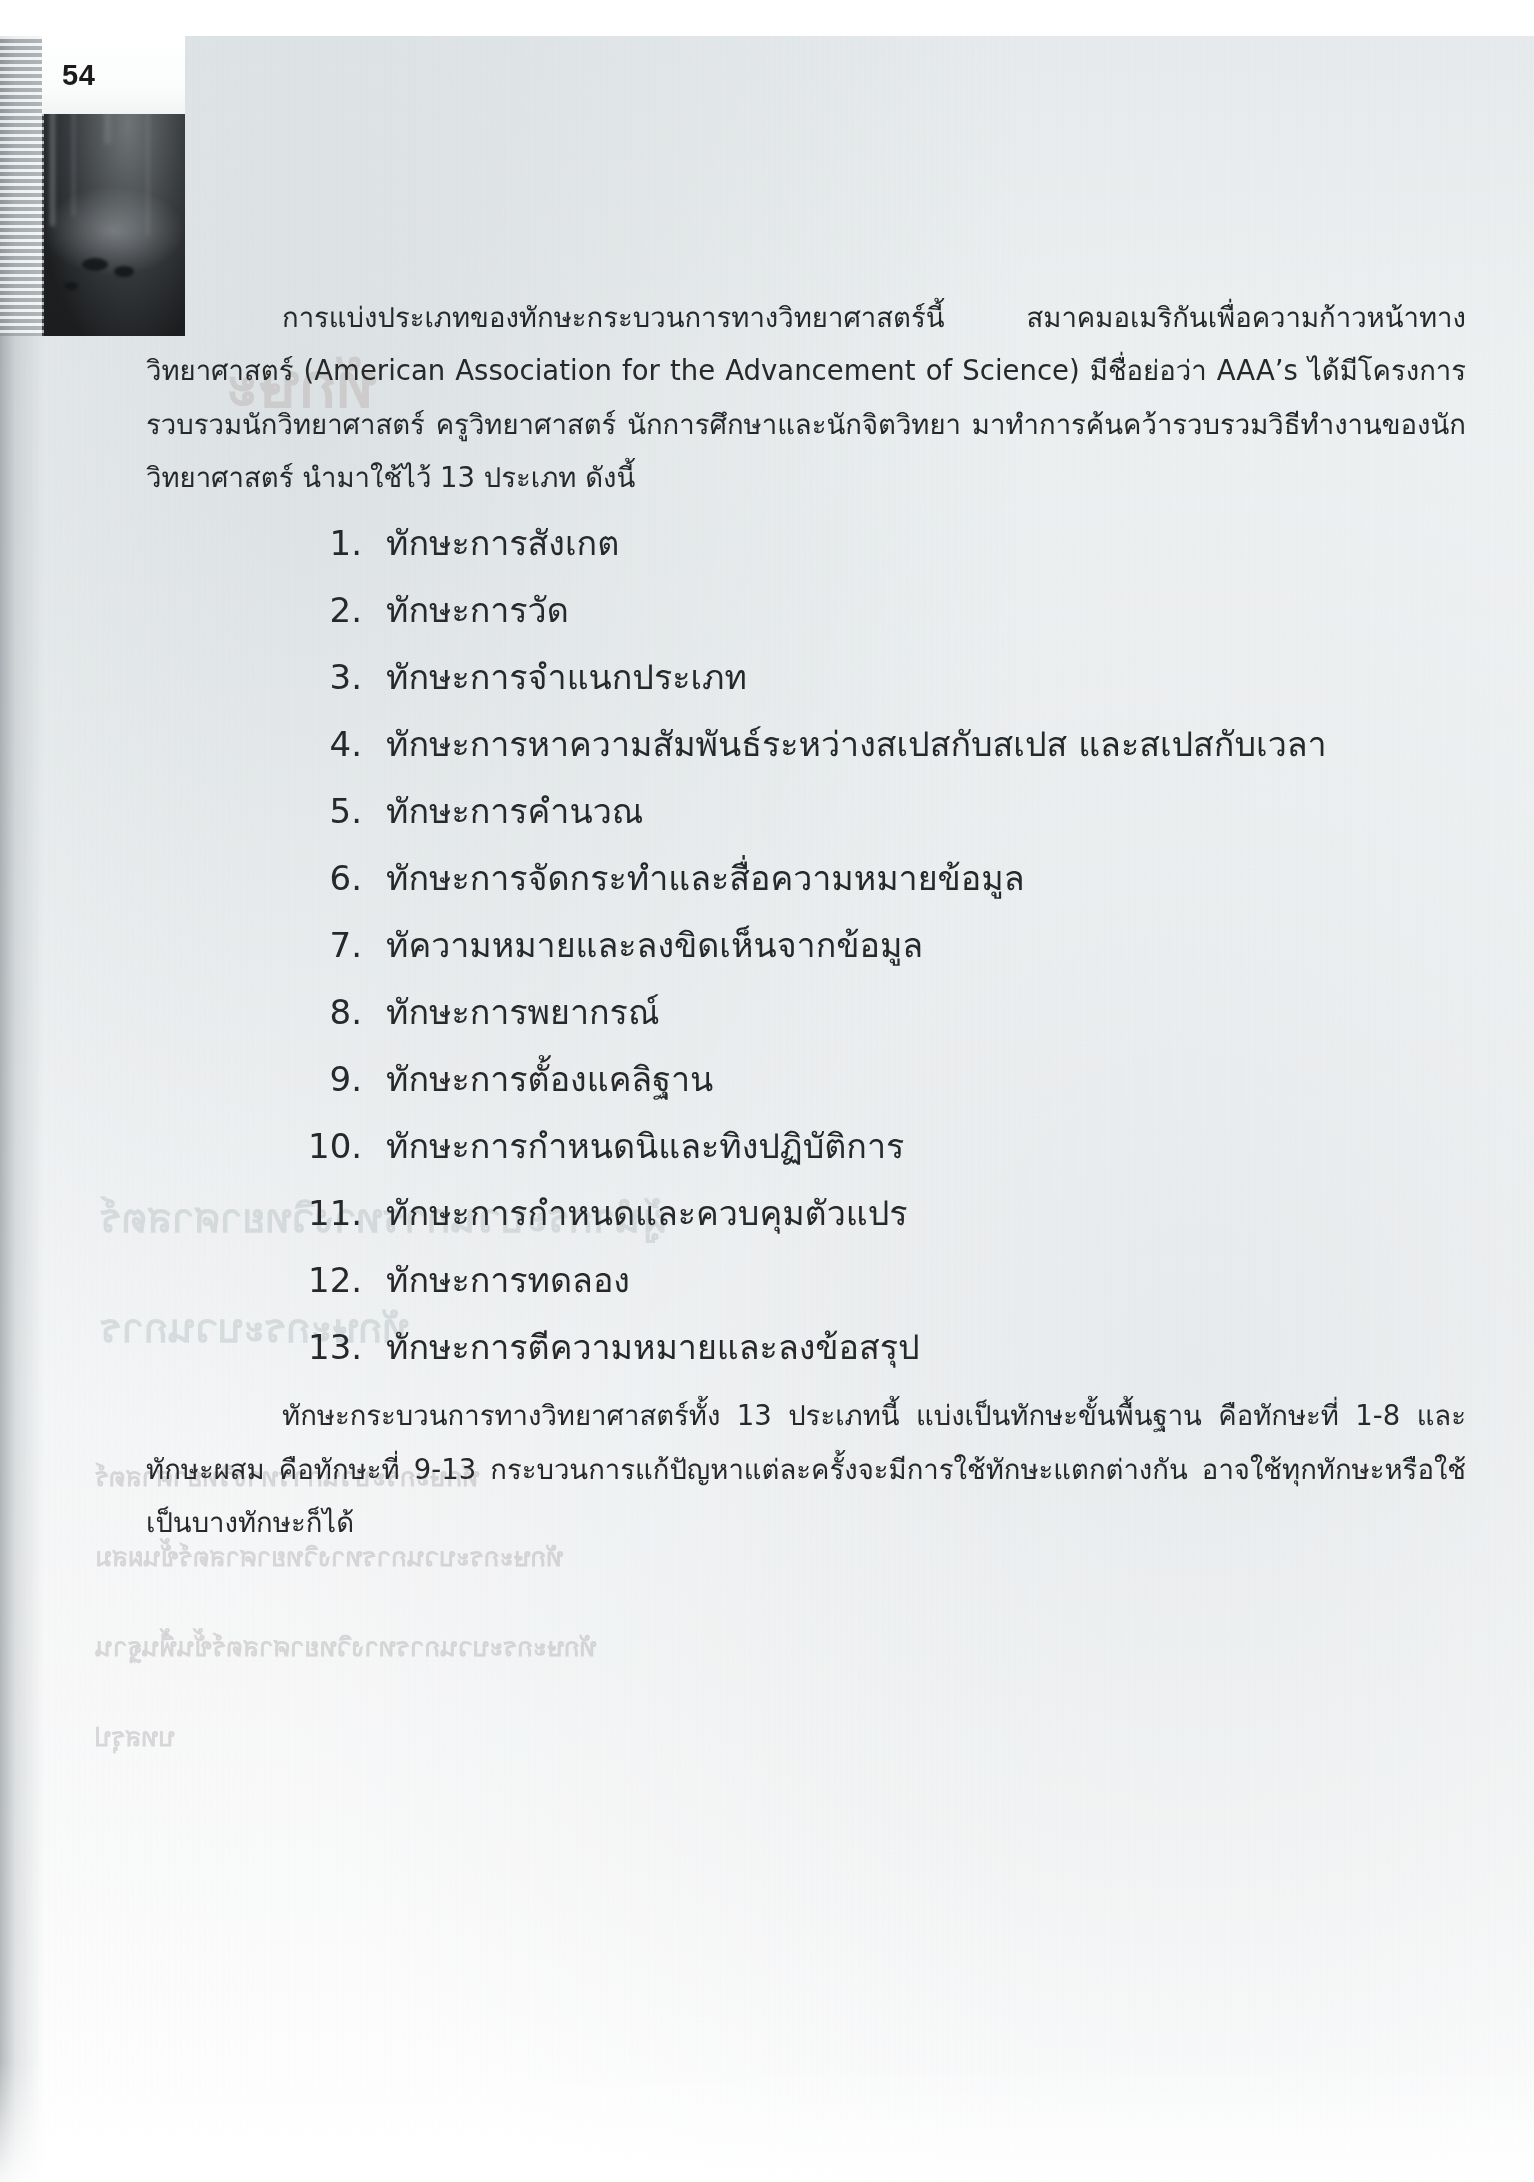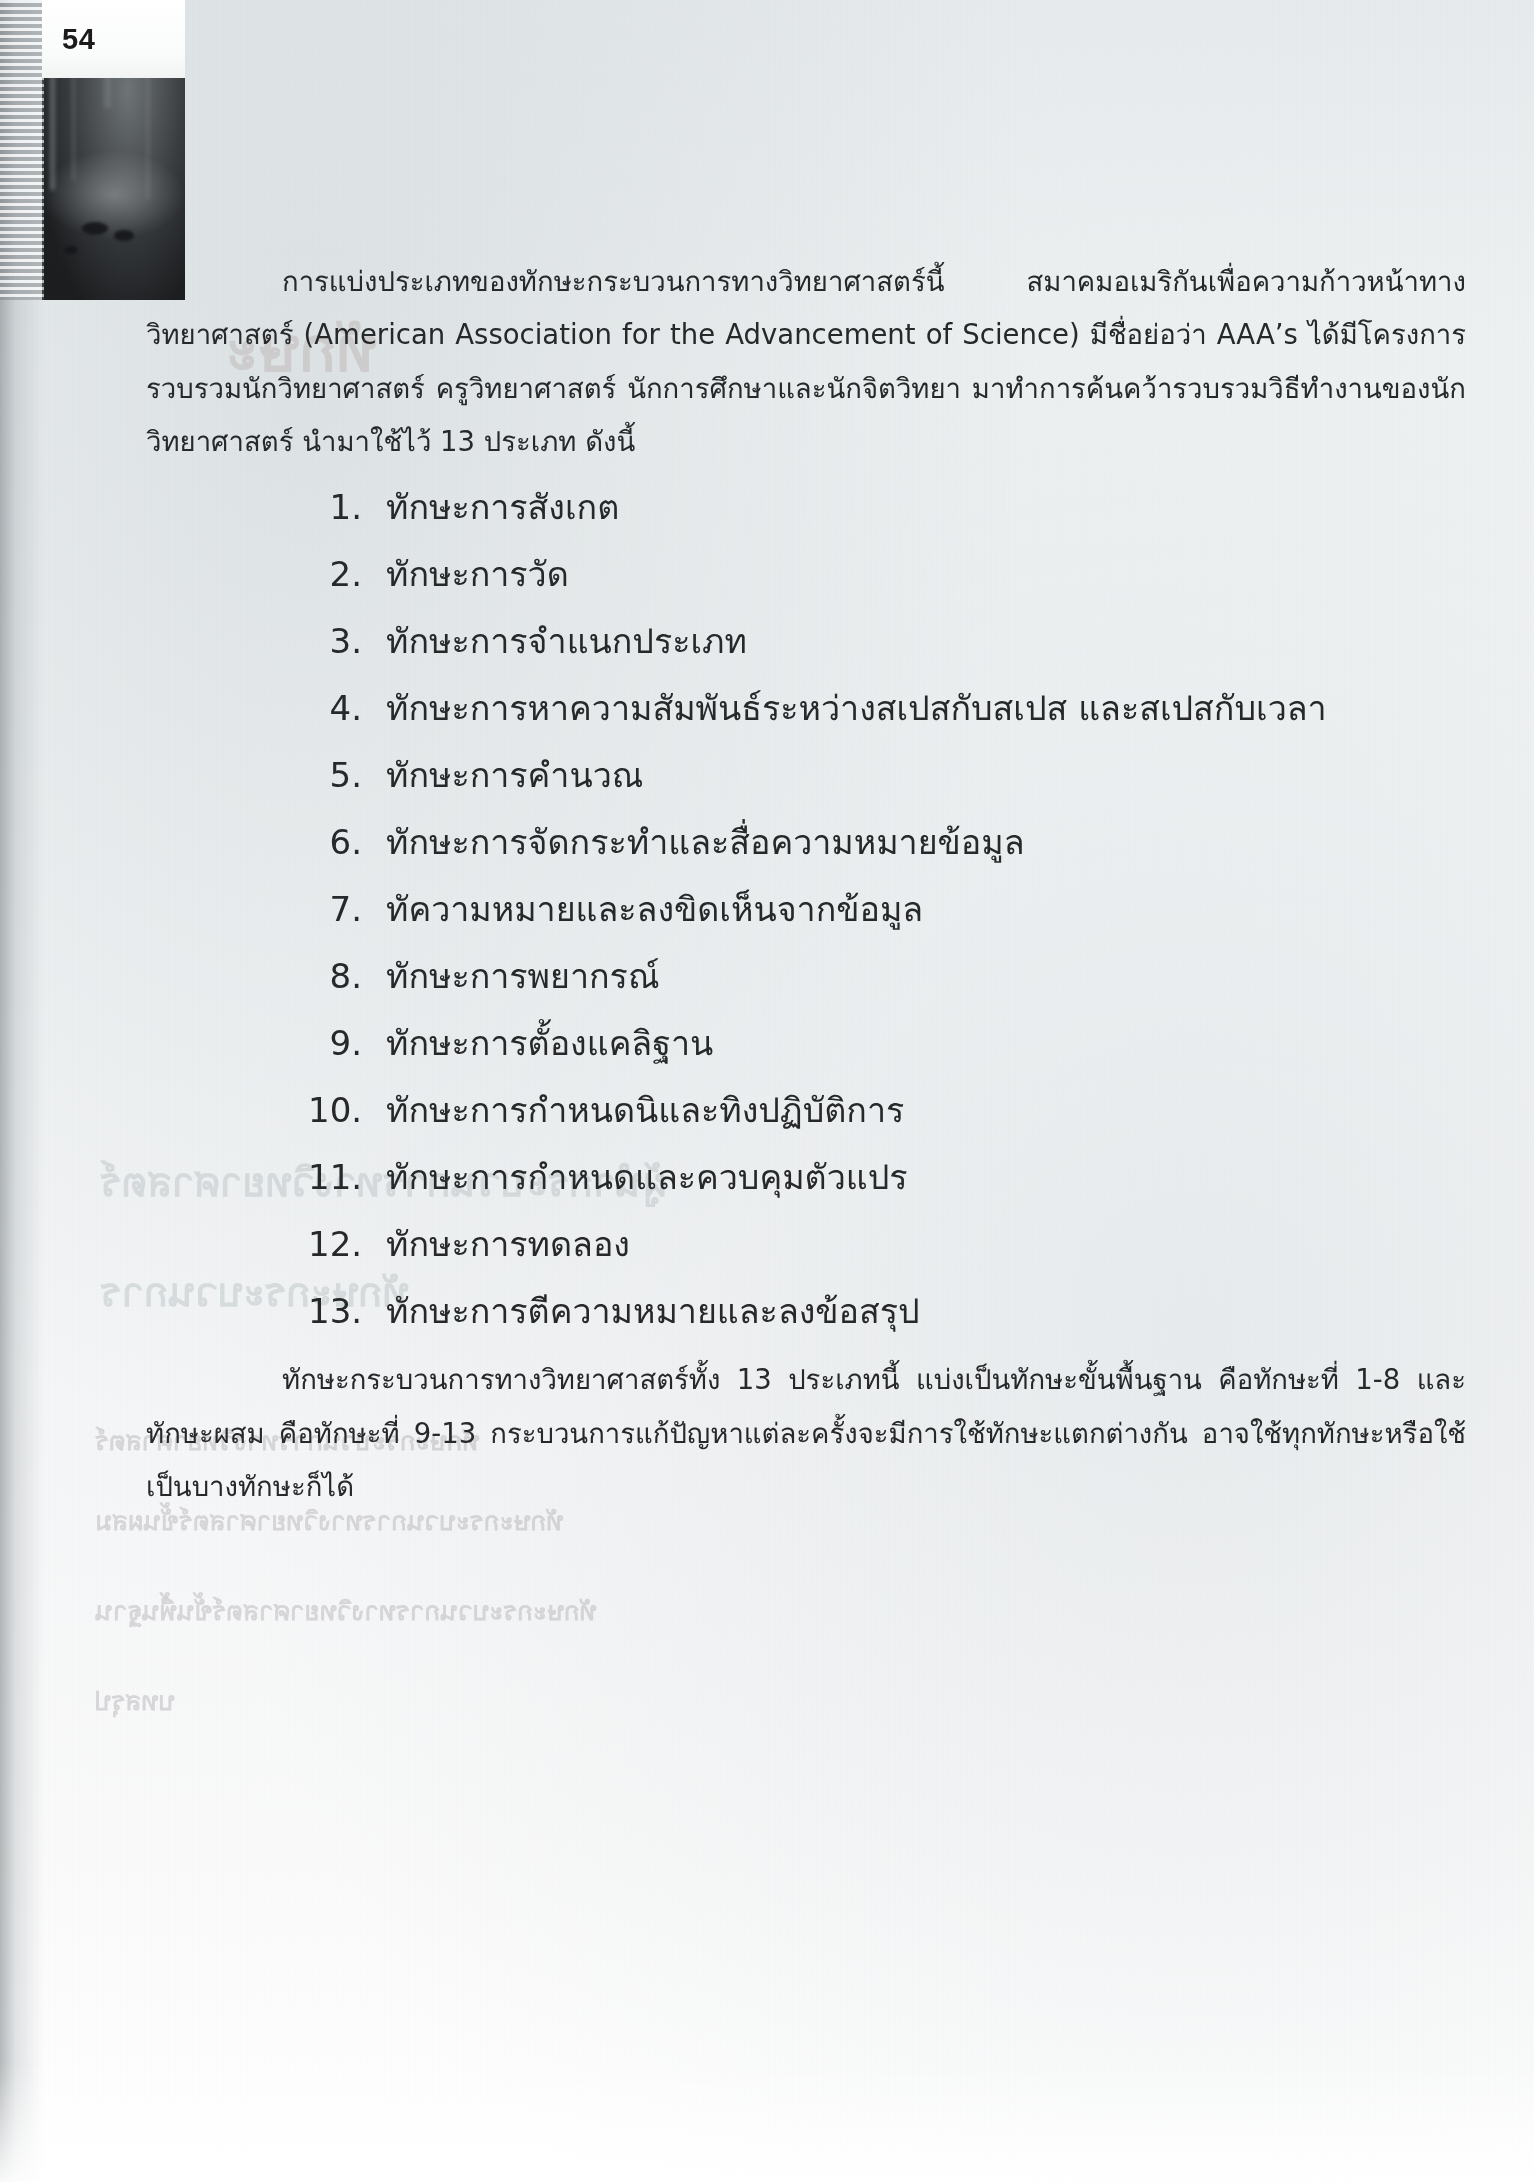--- a/index.html
+++ b/index.html
@@ -16,20 +16,21 @@
   }
 
   
   #page {
     position: absolute;
     inset: 0;
     background:
       radial-gradient(ellipse at 20% 18%, rgba(205,212,215,0.55) 0%, rgba(230,234,236,0.15) 42%, rgba(255,255,255,0) 70%),
       radial-gradient(ellipse at 78% 62%, rgba(200,208,212,0.32) 0%, rgba(255,255,255,0) 58%),
       linear-gradient(180deg, #e6eaec 0%, #eef1f2 16%, #f3f5f6 40%, #f6f7f8 62%, #fbfbfb 86%, #ffffff 100%);
+    margin-top: 36px;
   }
   
   #grain {
     position: absolute;
     inset: 0;
     pointer-events: none;
     opacity: .55;
     background-image:
       repeating-linear-gradient(0deg, rgba(0,0,0,0.012) 0px, rgba(0,0,0,0) 2px, rgba(0,0,0,0) 4px),
       repeating-linear-gradient(90deg, rgba(0,0,0,0.010) 0px, rgba(0,0,0,0) 3px, rgba(0,0,0,0) 6px);

